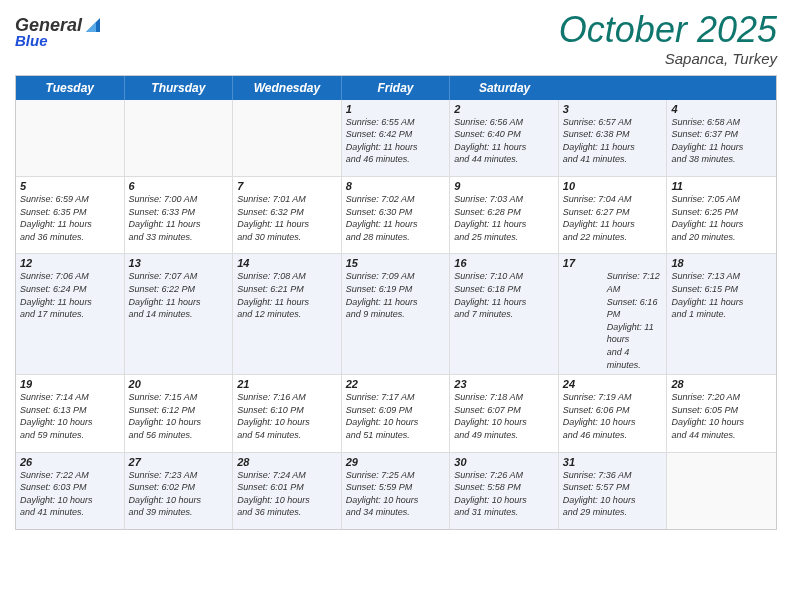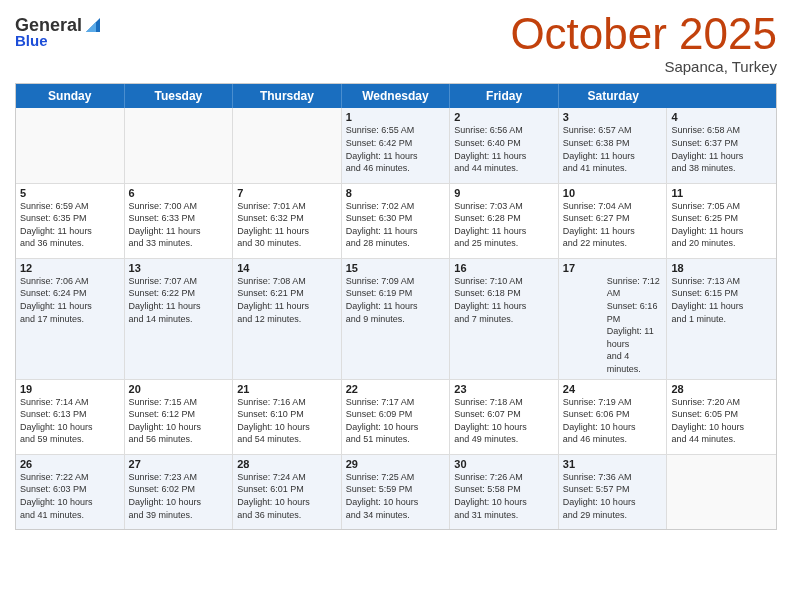--- a/index.html
+++ b/index.html
@@ -9,40 +9,41 @@
       font-family: Arial, sans-serif;
       background: #fff;
       overflow: hidden;
     }
     .page {
       width: 792px;
       height: 540px;
       display: flex;
       flex-direction: column;
       padding: 10px 15px 10px 15px;
+      font-style: italic;
     }
     .header {
       display: flex;
       justify-content: space-between;
       align-items: flex-start;
       margin-bottom: 8px;
     }
     .logo {
       display: flex;
       align-items: center;
       margin-top: 4px;
     }
     .logo-general { color: #333; }
     .title-block {
       text-align: right;
     }
     .month-title {
-      font-size: 44px;
+      font-size: 36px;
       font-weight: normal;
-      color: #c2410c;
+      color: #0f766e;
       line-height: 1.1;
     }
     .subtitle {
       font-size: 15px;
       color: #444;
     }
     .calendar {
       flex: 1;
       display: flex;
       flex-direction: column;
@@ -116,21 +117,20 @@
       </div>
     </div>
     <div class="title-block">
       <div class="month-title">October 2025</div>
       <div class="subtitle">Sapanca, Turkey</div>
     </div>
   </div>
 
   <div class="calendar">
     <div class="cal-header">
-    <div class="cal-header-cell">Sunday</div>
         <div class="cal-header-cell">Tuesday</div>
         <div class="cal-header-cell">Thursday</div>
         <div class="cal-header-cell">Wednesday</div>
         <div class="cal-header-cell">Friday</div>
         <div class="cal-header-cell">Saturday</div>
       </div>
     <div class="cal-body">
     <div class="cal-row">
           <div class="cal-cell empty"></div>
           <div class="cal-cell empty"></div>

